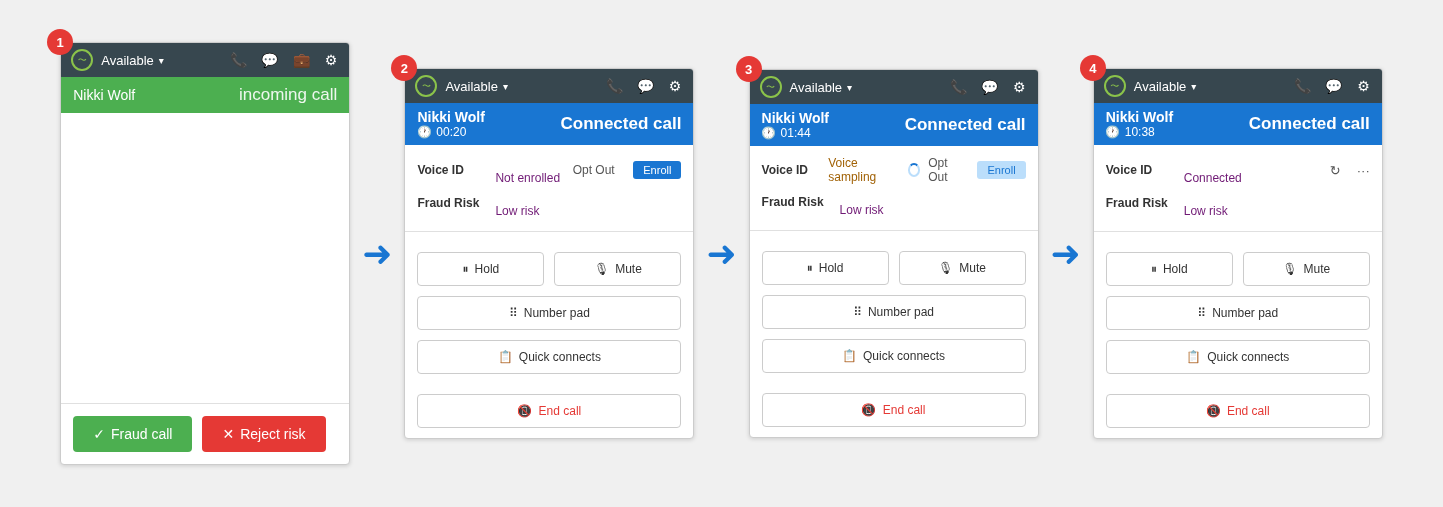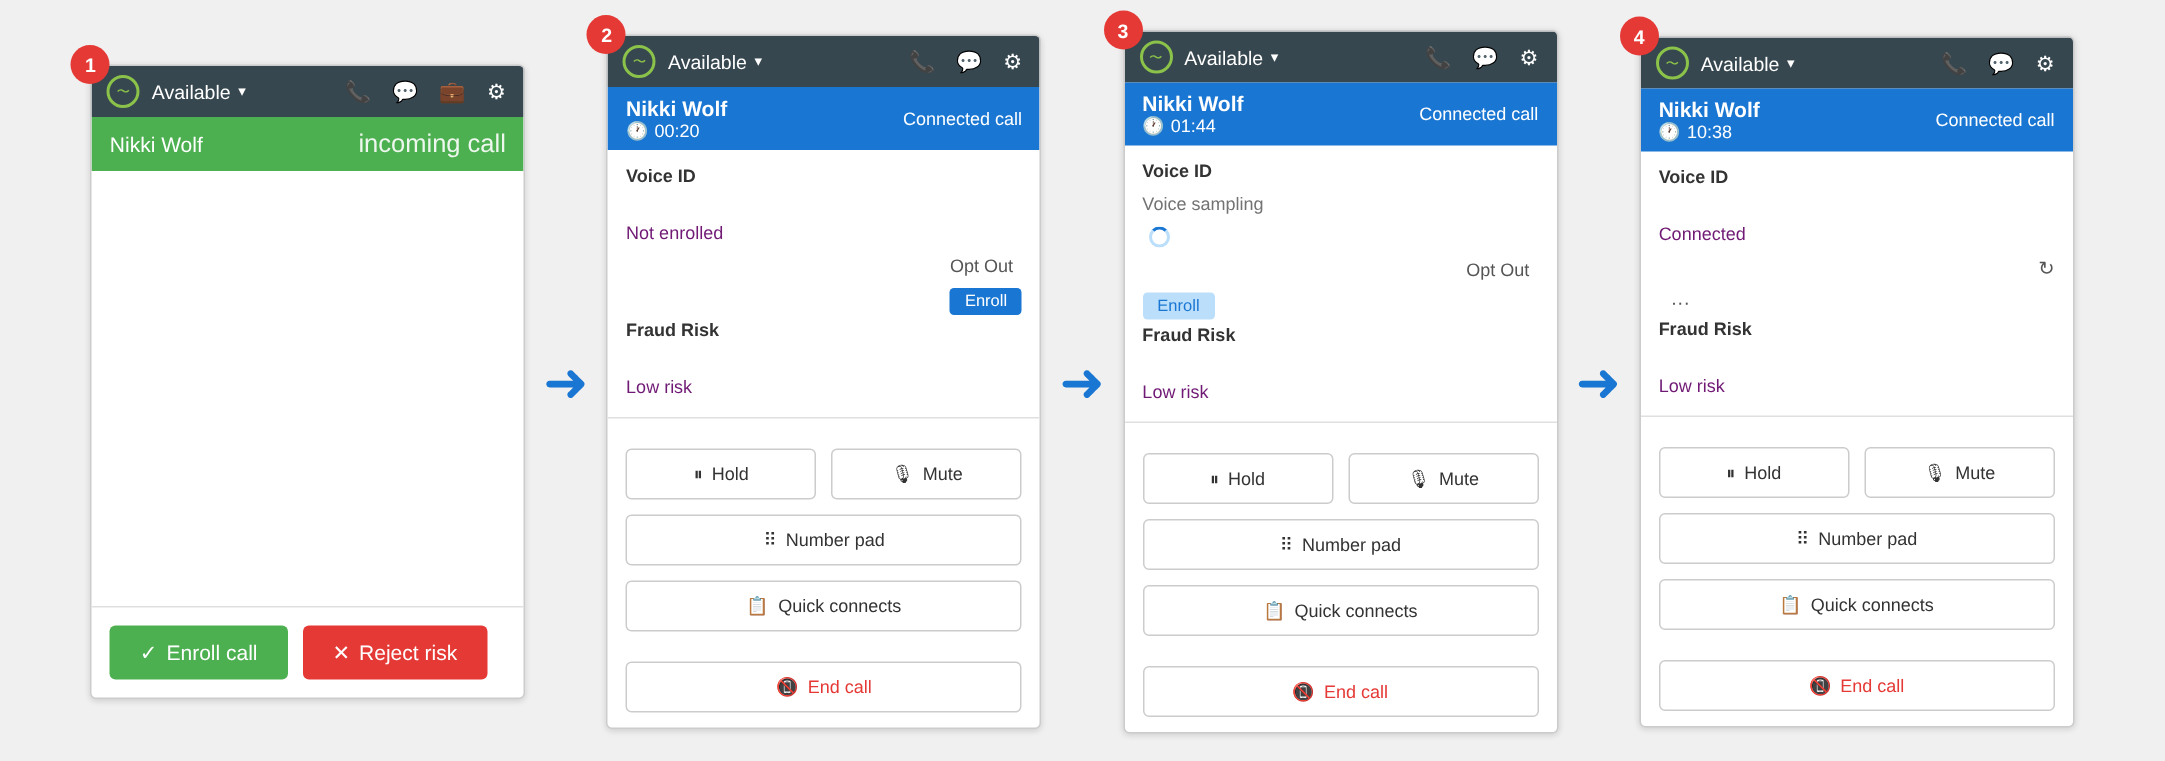--- a/index.html
+++ b/index.html
@@ -108,45 +108,45 @@
       font-weight: 600;
       font-size: 14px;
     }
     .call-timer {
       display: flex;
       align-items: center;
       gap: 4px;
       font-size: 12px;
     }
     .call-connected {
-      font-size: 12px;
+      font-size: 17px;
+      font-weight: bold;
     }
     .voice-section {
       padding: 10px 12px;
       border-bottom: 1px solid #e0e0e0;
     }
     .voice-row {
       display: flex;
-      align-items: flex-start;
+      align-items: center;
       gap: 8px;
       margin-bottom: 3px;
       font-size: 12px;
-      flex-direction: column;
     }
     .voice-label {
       font-weight: 600;
       width: 70px;
       color: #333;
     }
     .voice-value {
       color: #701a75;
       margin-top: 16px;
     }
     .voice-value-blue {
-      color: #737373;
+      color: #a16207;
     }
     .enroll-btn {
       background: #1976d2;
       color: white;
       border: none;
       padding: 3px 10px;
       border-radius: 3px;
       font-size: 11px;
       cursor: pointer;
       margin-left: auto;
@@ -301,21 +301,21 @@
       <div class="incoming-bar">
         <span>Nikki Wolf</span>
         <span class="incoming-label">incoming call</span>
       </div>
 
       <div style="height: 290px;"></div>
 
       <div class="action-bar">
         <button class="accept-btn">
           <span>✓</span>
-          <span>Enroll call</span>
+          <span>Fraud call</span>
         </button>
         <button class="reject-btn">
           <span>✕</span>
           <span>Reject risk</span>
         </button>
       </div>
     </div>
   </div>
 
   <div class="arrow">➜</div>

